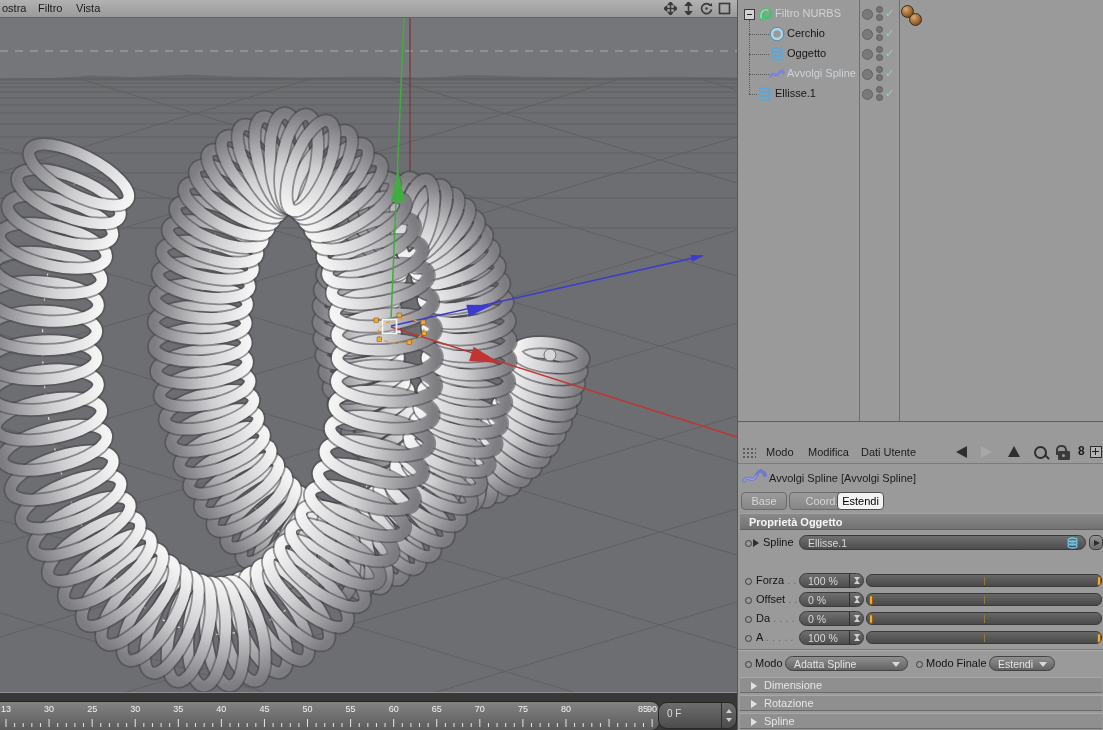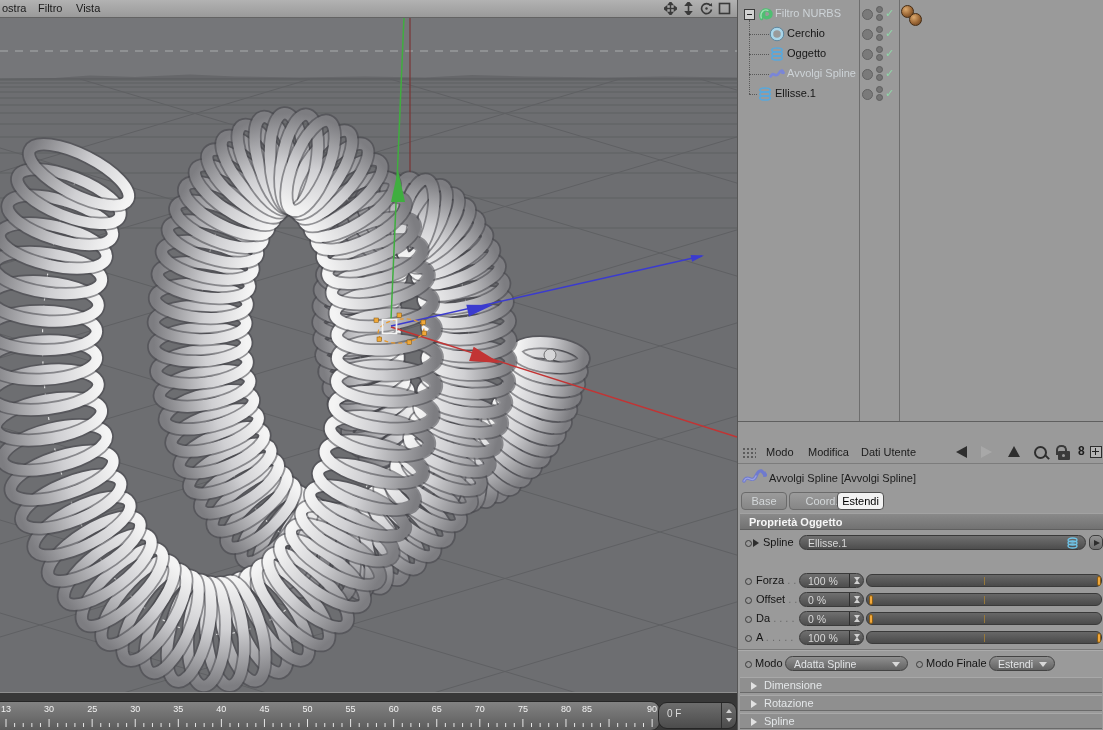--- a/index.html
+++ b/index.html
@@ -510,21 +510,21 @@
           <span class="ruler-num" style="left:187.3px">35</span>
           <span class="ruler-num" style="left:230.375px">40</span>
           <span class="ruler-num" style="left:273.45px">45</span>
           <span class="ruler-num" style="left:316.52500000000003px">50</span>
           <span class="ruler-num" style="left:359.6px">55</span>
           <span class="ruler-num" style="left:402.675px">60</span>
           <span class="ruler-num" style="left:445.75px">65</span>
           <span class="ruler-num" style="left:488.825px">70</span>
           <span class="ruler-num" style="left:531.9px">75</span>
           <span class="ruler-num" style="left:574.975px">80</span>
-          <span class="ruler-num" style="left:596px">85</span>
+          <span class="ruler-num" style="left:652px">85</span>
           <span class="ruler-num" style="left:661.125px">90</span>
           <svg style="position:absolute;left:0;top:0;width:668px;height:28px">
             <line x1="6.385" y1="21" x2="6.385" y2="25" stroke="#e6e6e6" stroke-width="1"></line>
             <line x1="15" y1="17" x2="15" y2="25" stroke="#e6e6e6" stroke-width="1"></line>
             <line x1="23.615000000000002" y1="21" x2="23.615000000000002" y2="25" stroke="#e6e6e6" stroke-width="1"></line>
             <line x1="32.230000000000004" y1="21" x2="32.230000000000004" y2="25" stroke="#e6e6e6" stroke-width="1"></line>
             <line x1="40.845" y1="21" x2="40.845" y2="25" stroke="#e6e6e6" stroke-width="1"></line>
             <line x1="49.46" y1="21" x2="49.46" y2="25" stroke="#e6e6e6" stroke-width="1"></line>
             <line x1="58.075" y1="17" x2="58.075" y2="25" stroke="#e6e6e6" stroke-width="1"></line>
             <line x1="66.69" y1="21" x2="66.69" y2="25" stroke="#e6e6e6" stroke-width="1"></line>

